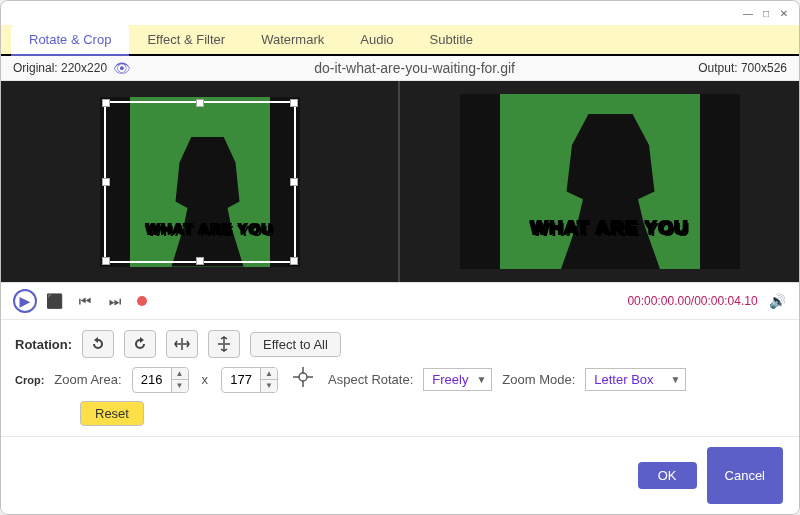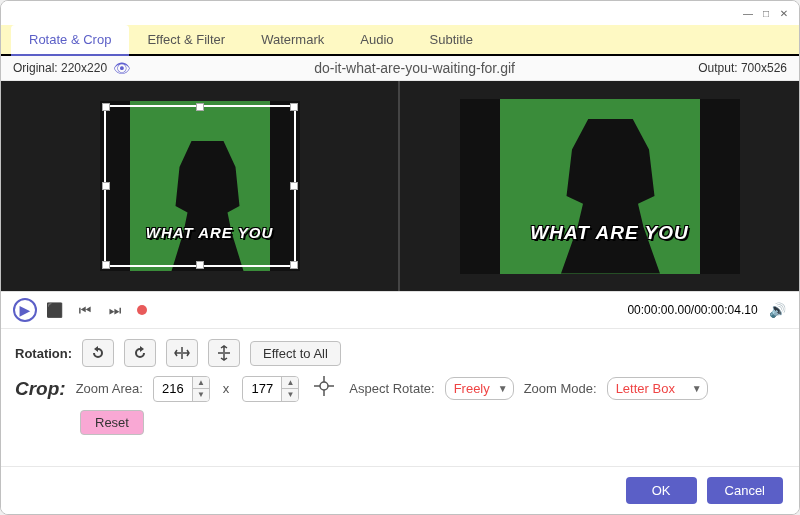--- a/index.html
+++ b/index.html
@@ -123,26 +123,25 @@
     .ch-br { bottom: -4px; right: -4px; }
     .ch-tm { top: -4px; left: 50%; transform: translateX(-50%); }
     .ch-bm { bottom: -4px; left: 50%; transform: translateX(-50%); }
     .ch-ml { left: -4px; top: 50%; transform: translateY(-50%); }
     .ch-mr { right: -4px; top: 50%; transform: translateY(-50%); }
     .what-are-you {
       position: absolute;
       bottom: 30px;
       left: 50%;
       transform: translateX(-50%);
-      color: #ffffff;
+      color: #000000;
       font-weight: 900;
       font-size: 15px;
       white-space: nowrap;
       text-shadow: 2px 2px 0 #000, -1px -1px 0 #000, 1px -1px 0 #000, -1px 1px 0 #000;
-      font-style: italic;
       letter-spacing: 1px;
       padding-left: 20px;
     }
     .dark-sides-left {
       position: absolute;
       left: 0; top: 0; bottom: 0;
       width: 30px;
       background: #111;
     }
     .dark-sides-right {
@@ -182,21 +181,21 @@
       border: 2px solid #5b5fc7;
     }
     .ctrl-btn-circle {
       width: 10px; height: 10px;
       border-radius: 50%;
       background: #e85a5a;
       margin: 0 4px;
     }
     .time-display {
       margin-left: auto;
-      color: #000000;
+      color: #be185d;
       font-size: 12px;
     }
     .volume-icon { color: #666; font-size: 14px; margin-left: 6px; }
     .settings-panel {
       padding: 10px 14px;
       background: #ffffff;
       display: flex;
       flex-direction: column;
       gap: 8px;
     }
@@ -223,21 +222,21 @@
     }
     .apply-all-btn {
       padding: 4px 12px;
       border: 1px solid #c0c0c0;
       border-radius: 4px;
       background: #f5f5f5;
       cursor: pointer;
       font-size: 13px;
       color: #333;
     }
-    .crop-label { font-weight: 600; color: #333; font-size: 19px; font-style: italic; }
+    .crop-label { font-weight: 600; color: #333; font-size: 11px; }
     .crop-area-label { color: #555; font-size: 13px; }
     .num-input-wrap {
       display: flex;
       align-items: center;
       border: 1px solid #c0c0c0;
       border-radius: 4px;
       overflow: hidden;
       height: 26px;
     }
     .num-input {
@@ -272,66 +271,66 @@
     }
     .aspect-label { color: #555; font-size: 13px; }
     .select-wrap {
       position: relative;
       display: inline-flex;
       align-items: center;
     }
     .select-box {
       padding: 3px 22px 3px 8px;
       border: 1px solid #c0c0c0;
-      border-radius: 9px;
+      border-radius: 0;
       background: #fff;
       font-size: 13px;
-      color: #ef4444;
+      color: #6d28d9;
       appearance: none;
       cursor: pointer;
       outline: none;
     }
     .select-arrow {
       position: absolute;
       right: 6px;
       pointer-events: none;
       color: #666;
       font-size: 10px;
     }
     .zoom-label { color: #555; font-size: 13px; }
     .reset-btn {
       padding: 4px 14px;
       border: 1px solid #c0c0c0;
       border-radius: 4px;
-      background: #f9a8d4;
+      background: #fde047;
       cursor: pointer;
       font-size: 13px;
       color: #333;
     }
     .footer {
       display: flex;
       justify-content: flex-end;
       align-items: center;
       padding: 10px 16px;
       gap: 10px;
       background: #ffffff;
       border-top: 1px solid #e8e8e8;
       margin-top: auto;
     }
     .btn-ok {
-      padding: 6px 26px;
+      padding: 6px 20px;
       background: #5b5fc7;
       color: white;
       border: none;
       border-radius: 4px;
       font-size: 13px;
       cursor: pointer;
     }
     .btn-cancel {
-      padding: 6px 18px;
+      padding: 21px 18px;
       background: #5b5fc7;
       color: white;
       border: none;
       border-radius: 4px;
       font-size: 13px;
       cursor: pointer;
     }
   </style>
 </head>
 <body>

